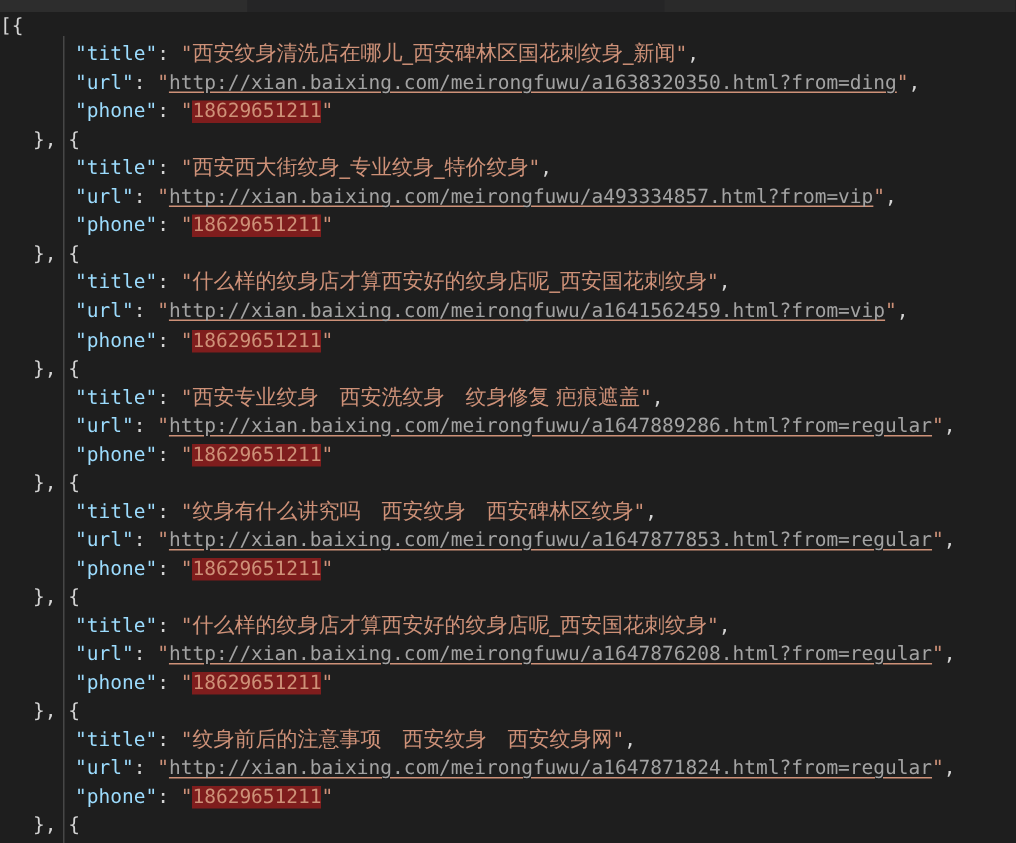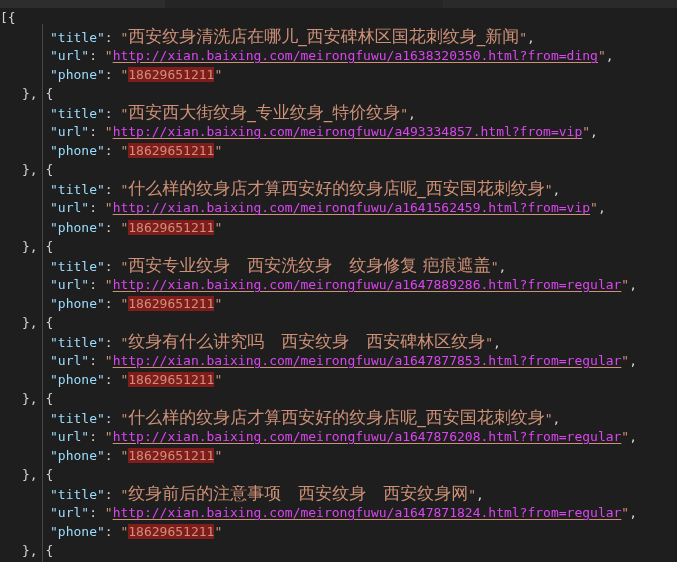--- a/index.html
+++ b/index.html
@@ -75,31 +75,31 @@
     white-space: pre;
     padding-left: 0;
   }
   .ind1 { padding-left: 22px; }
   .ind2 { padding-left: 50px; }
 
   .pun  { color: #d4d4d4; }
   .key  { color: #9cdcfe; }
   .str  { color: #ce9178; }
   .link {
-    color: #d946ef;
+    color: #a3a3a3;
     text-decoration: underline;
     text-decoration-color: #ce9178;
     text-underline-offset: 2px;
   }
   .hl {
     background: #7f1d1d;
   }
   .cjk {
     font-family: "DejaVu Sans", "Liberation Sans", sans-serif;
-    font-size: 17px;
+    font-size: 14px;
     letter-spacing: 0px;
   }
 </style>
 </head>
 <body>
 
 <div id="tabstrip">
   <div class="tab t1"></div>
   <div class="tab t2"></div>
   <div class="tab t3"></div>

